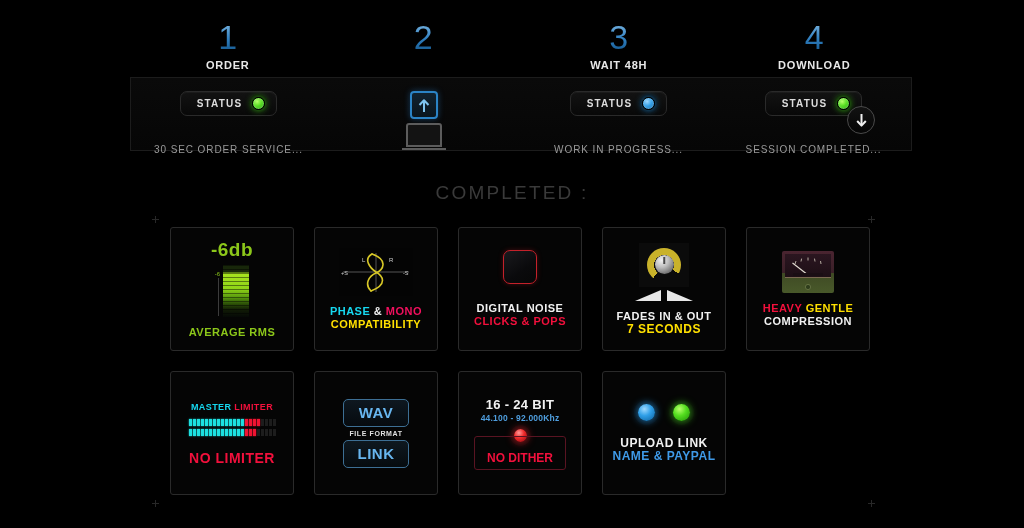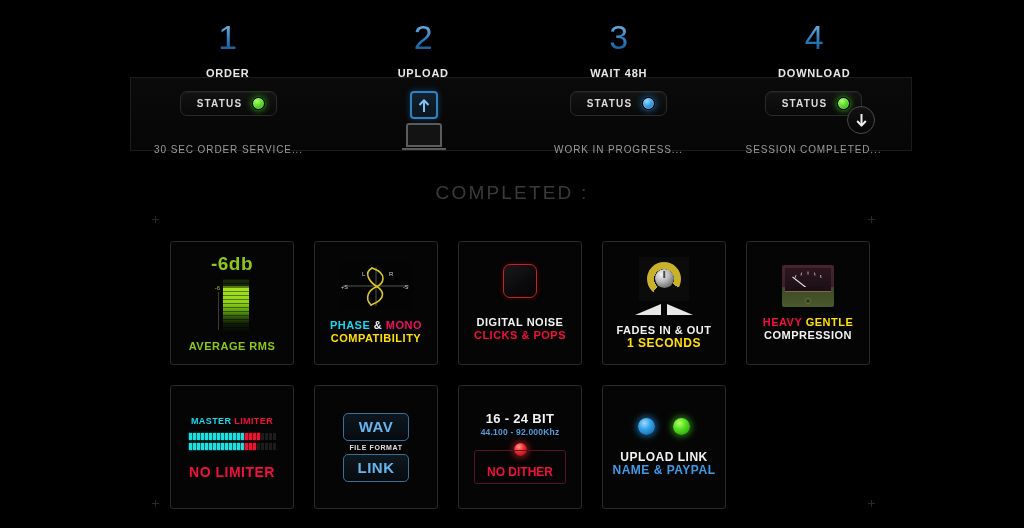--- a/index.html
+++ b/index.html
@@ -18,21 +18,21 @@
   }
   .step { flex: 1; text-align: center; }
   .step-num {
     font-size: 34px; font-weight: 300; line-height: 38px;
     background: linear-gradient(180deg, #8fc4ea 0%, #2f7fc0 55%, #0d4d80 100%);
     -webkit-background-clip: text; background-clip: text;
     -webkit-text-fill-color: transparent; color: #3d8fcc;
   }
   .step-label {
     font-size: 11px; font-weight: bold; letter-spacing: 0.8px;
-    color: #e8e8e8; margin-top: 11px;
+    color: #e8e8e8; margin-top: 3px;
   }
 
   
   .statusbar {
     position: absolute; left: 130px; top: 77px; width: 782px; height: 74px;
     border: 1px solid #1c1c1c;
     background: linear-gradient(180deg, #0a0a0a 0%, #060606 100%);
   }
   .sb-cols { display: flex; width: 100%; height: 100%; }
   .sb-col { flex: 1; position: relative; display: flex; flex-direction: column;
@@ -92,21 +92,21 @@
   .sb-inline { display: flex; align-items: center; justify-content: center; width: 100%; position: relative; }
 
   
   .guidelines {
     position: absolute; left: 0; top: 182px; width: 1024px; text-align: center;
     font-size: 19px; letter-spacing: 2.2px; color: #3a3a3a; font-weight: normal;
   }
 
   
   .grid {
-    position: absolute; left: 170px; top: 241px;
+    position: absolute; left: 170px; top: 227px;
     display: grid; grid-template-columns: repeat(5, 124px);
     grid-gap: 20px 20px;
   }
   .card {
     width: 124px; height: 124px;
     border: 1px solid #2a2a2a; border-radius: 3px;
     background: #050505;
     display: flex; flex-direction: column;
     align-items: center; justify-content: center;
     position: relative; overflow: hidden;
@@ -246,21 +246,20 @@
 
 <div class="page">
 
   <div class="steps">
     <div class="step">
       <div class="step-num">1</div>
       <div class="step-label">ORDER</div>
     </div>
     <div class="step">
       <div class="step-num">2</div>
-      <div class="step-label">UPLOAD</div>
     </div>
     <div class="step">
       <div class="step-num">3</div>
       <div class="step-label">WAIT 48H</div>
     </div>
     <div class="step">
       <div class="step-num">4</div>
       <div class="step-label">DOWNLOAD</div>
     </div>
   </div>
@@ -374,21 +373,21 @@
               <div class="knob-cap"></div>
             </div>
         </div>
         <div class="fades">
           <span class="fade-tri fade-in"></span>
           <span class="fade-tri fade-out"></span>
         </div>
       </div>
       <div class="card-cap">
         <span class="l1 c-white">FADES IN &amp; OUT</span>
-        <span class="l2 c-yellow" style="font-size:12px">1 SECONDS</span>
+        <span class="l2 c-yellow" style="font-size:12px">7 SECONDS</span>
       </div>
     </div>
 
     <div class="card">
       <div class="card-body">
         <div class="vu">
           <div class="vu-face"></div>
           <svg width="52" height="42" viewBox="0 0 52 42" style="position:absolute;left:0;top:0">
             <g stroke="#d8cfc0" stroke-width="0.8">
               <line x1="13" y1="13" x2="14" y2="10"></line>

